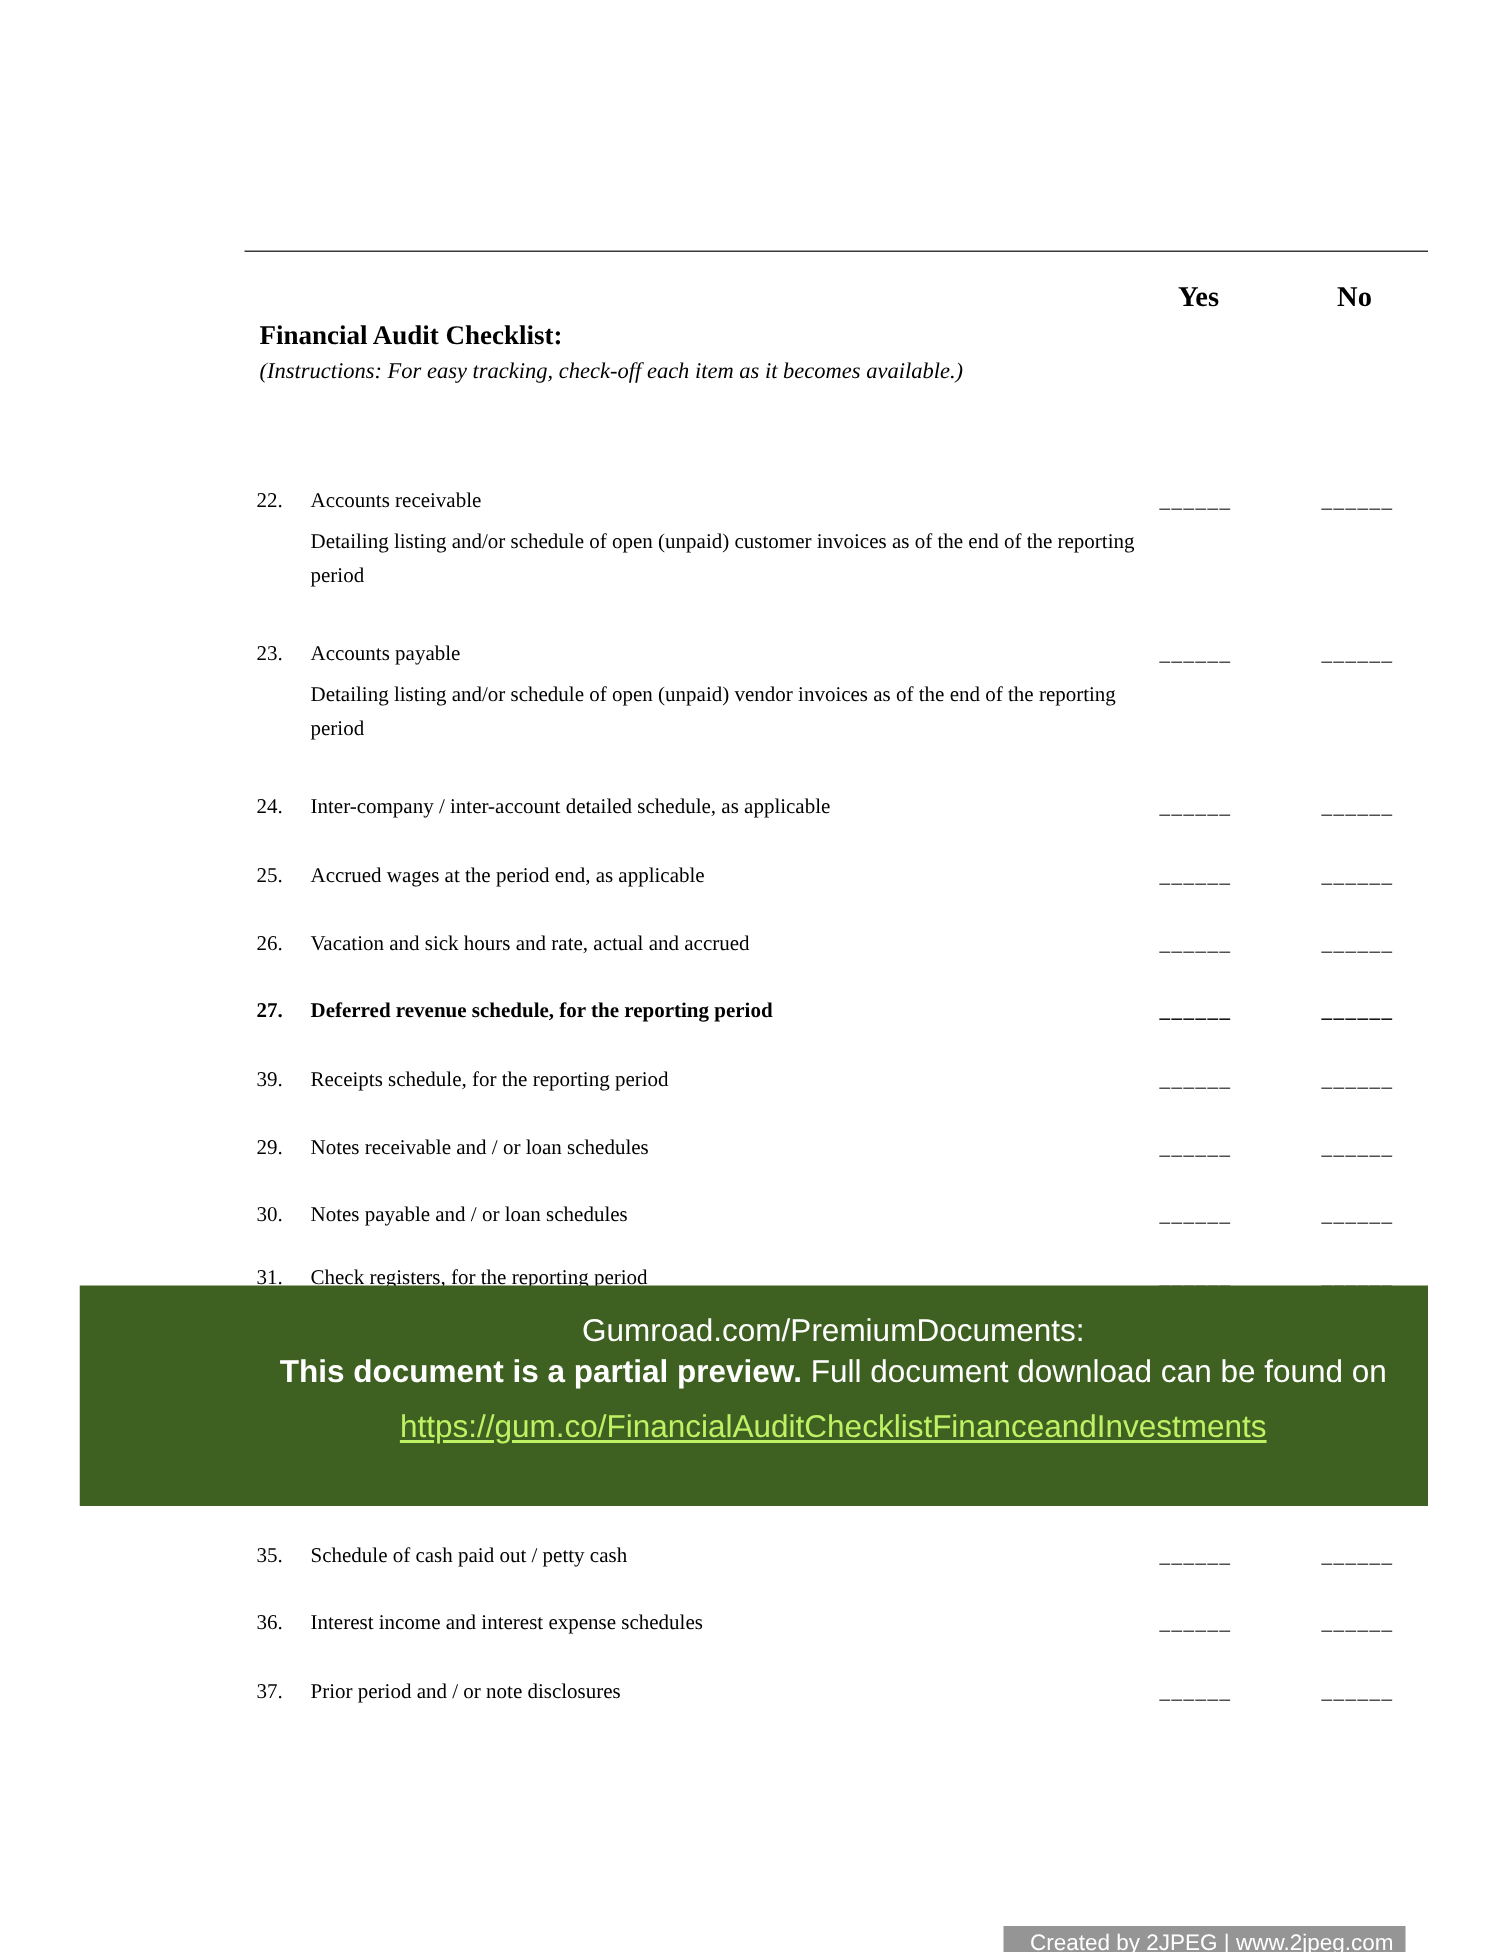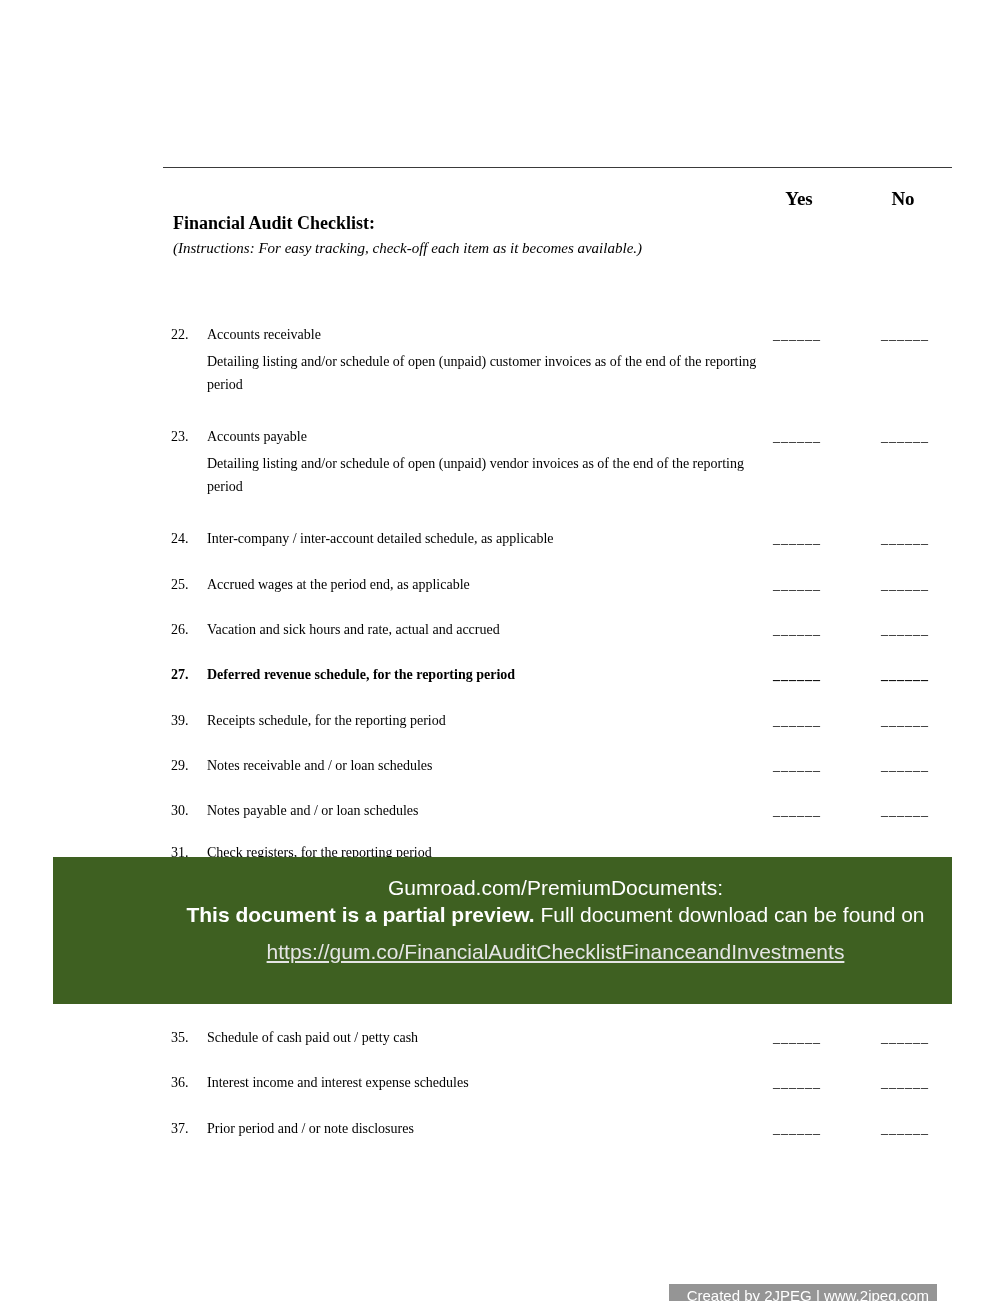--- a/index.html
+++ b/index.html
@@ -88,21 +88,21 @@
   }
   .banner-line {
     font-size: 21px;
     line-height: 27px;
   }
   .banner-line .b { font-weight: bold; }
   .banner-link {
     display: inline-block;
     margin-top: 12px;
     font-size: 21px;
-    color: #e5e5e5;
+    color: #bef264;
     cursor: pointer;
   }
   .watermark {
     position: absolute;
     right: 15px;
     top: 1268px;
     background: rgba(130, 130, 130, 0.85);
     color: #ffffff;
     font-family: "Liberation Sans", sans-serif;
     font-size: 15px;

